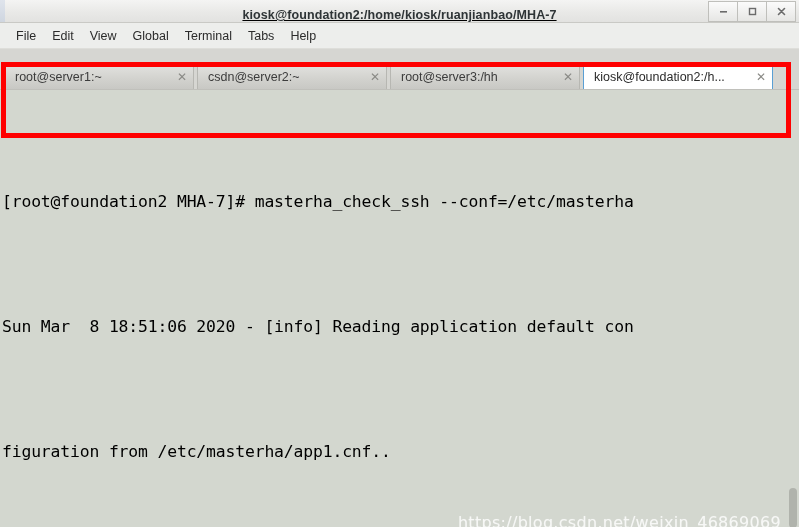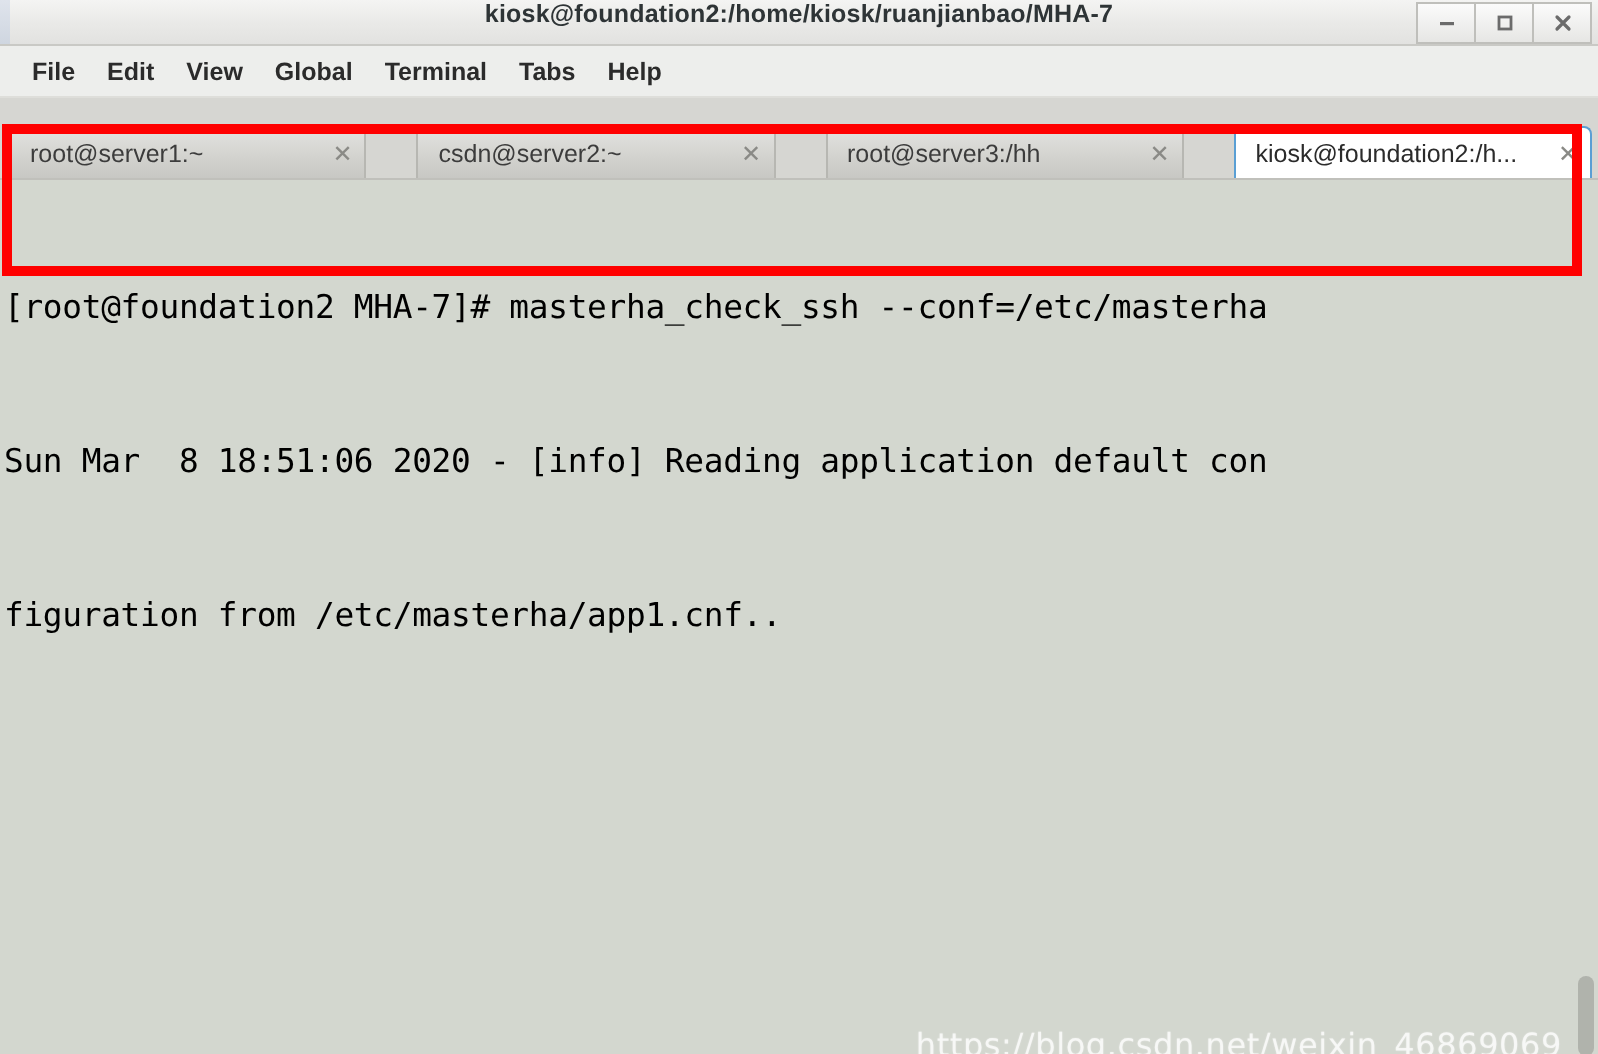--- a/index.html
+++ b/index.html
@@ -21,22 +21,23 @@
     background: #d3d7cf;
   }
 
   
   #titlebar {
     position: relative;
     height: 22px;
     background: linear-gradient(to bottom, #f4f4f3 0%, #e9e9e7 55%, #e2e2e0 100%);
     border-bottom: 1px solid #c9c9c5;
     display: flex;
-    align-items: flex-start;
+    align-items: flex-end;
     justify-content: center;
+    text-decoration: underline;
   }
   #titlebar-left-edge {
     position: absolute;
     left: 0; top: 0; bottom: 0;
     width: 5px;
     background: linear-gradient(to bottom, #dfe4ec, #cfd6e0);
   }
   #title-text {
     font-size: 12.5px;
     font-weight: bold;
@@ -68,40 +69,38 @@
   .win-btn svg { display: block; }
 
   
   #menubar {
     height: 25px;
     background: #edeeec;
     display: flex;
     align-items: center;
     padding-left: 8px;
     border-bottom: 1px solid #dededa;
-    font-weight: bold;
   }
   .menu-item {
     font-size: 12.5px;
     color: #2b2b2b;
     padding: 2px 8px;
     white-space: nowrap;
   }
 
   
   #tabbar {
     position: relative;
     height: 41px;
     background: #d6d6d2;
     display: flex;
     align-items: flex-end;
     padding-left: 4px;
     box-sizing: border-box;
     border-bottom: 1px solid #c0c0bb;
-    gap: 22px;
   }
   .tab {
     position: relative;
     height: 26px;
     width: 190px;
     box-sizing: border-box;
     margin-right: 3px;
     display: flex;
     align-items: center;
     padding: 0 6px 0 10px;
@@ -147,20 +146,21 @@
     right: 14px;
     font-family: "DejaVu Sans Mono", "Liberation Mono", monospace;
     font-size: 16.4px;
     line-height: 25.6px;
     color: #000000;
     white-space: pre;
     letter-spacing: -0.15px;
   }
   .term-line {
     height: 25.6px;
+    margin-top: 48px;
   }
 
   
   #scrollbar {
     position: absolute;
     top: 0;
     right: 0;
     width: 13px;
     height: 100%;
     background: #d3d7cf;

